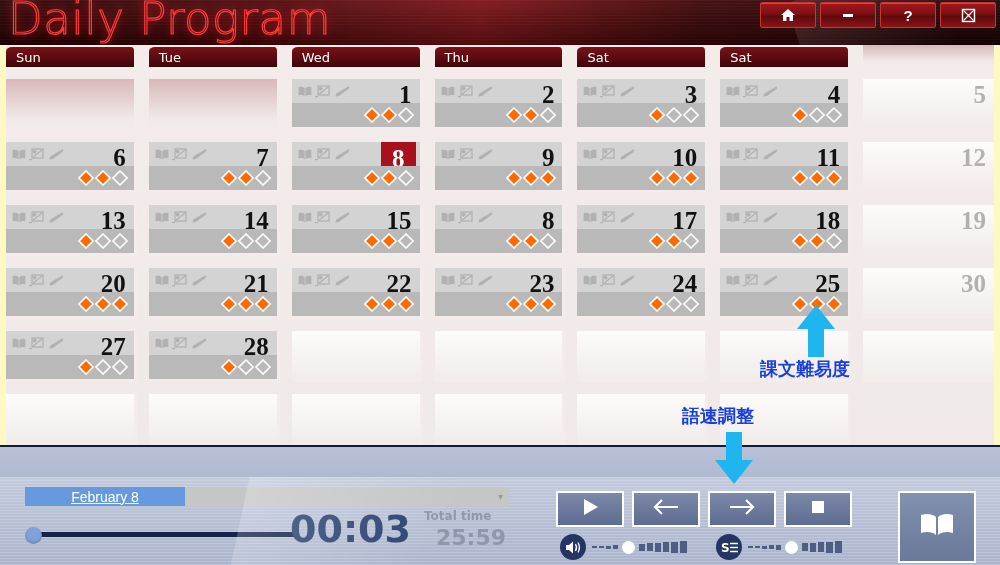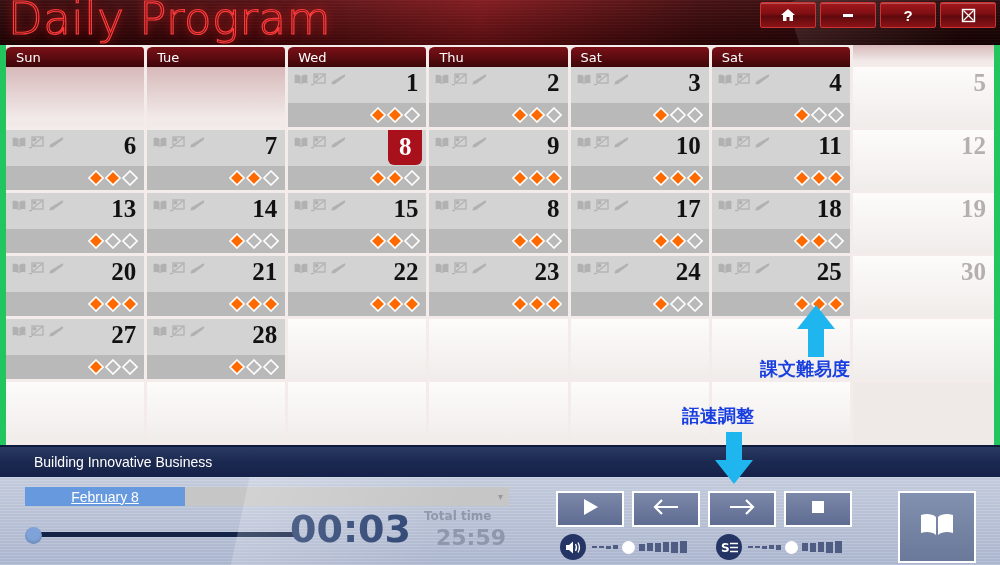--- a/index.html
+++ b/index.html
@@ -3,21 +3,21 @@
 <meta charset="utf-8">
 <style>
   * { box-sizing: border-box; margin: 0; padding: 0; }
   html, body {
     width: 1000px; height: 565px;
     font-family: "Liberation Sans", sans-serif;
     background: #000; overflow: hidden;
   }
   #app {
     position: relative; width: 1000px; height: 565px;
-    background: #22c55e;
+    background: #fef9c3;
   }
 
   
   .titlebar {
     position: absolute; left: 0; top: 0; width: 1000px; height: 45px;
     background:
       linear-gradient(180deg, rgba(255,255,255,0.05) 0%, rgba(0,0,0,0.35) 100%),
       repeating-linear-gradient(180deg, rgba(255,255,255,0.035) 0px, rgba(255,255,255,0.035) 1px, rgba(0,0,0,0) 1px, rgba(0,0,0,0) 3px),
       linear-gradient(100deg, #2a0406 0%, #4a0a0d 25%, #7e1216 48%, #3d0608 70%, #1d0203 100%);
     overflow: hidden;
@@ -47,21 +47,21 @@
   }
   .wbtn svg { display:block; }
 
   
   .cal {
     position: absolute; left: 6px; top: 45px; width: 988px; height: 400px;
     background: linear-gradient(180deg, #f3eceb 0%, #efe9e8 100%);
     display: grid;
     grid-template-columns: repeat(7, 1fr);
     grid-template-rows: 22px repeat(6, 1fr);
-    gap: 0;
+    gap: 12px;
   }
   .dowcell {
     background:
       linear-gradient(180deg, #7b1117 0%, #5a0b10 55%, #3b0508 100%);
     border-right: 3px solid #f3eceb;
     border-top: 2px solid #f3eceb;
     border-radius: 6px 6px 0 0;
     color: #fff; font-size: 13px;
     display: flex; align-items: center;
     padding-left: 10px;
@@ -981,23 +981,20 @@
   <div class="anno" style="left:760px; top:357px;">課文難易度</div>
 
   <div class="arrow" style="left:713px; top:432px;">
     <svg width="42" height="52" viewBox="0 0 42 52">
       <path d="M21 52 L40 28 L29 28 L29 0 L13 0 L13 28 L2 28 Z" fill="#1fb6ef"></path>
     </svg>
   </div>
   <div class="anno" style="left:682px; top:404px;">語速調整</div>
 
   <div class="player">
-    <div class="ptitlebar">
-      <span>Building Innovative Business</span>
-    </div>
     <div class="pbody">
 
       <div class="dropdown">
         <div class="dd-sel">February 8</div>
         <span class="dd-caret">▾</span>
       </div>
 
       <div class="seekwrap">
         <div class="seektrack"></div>
         <div class="seekknob"></div>

